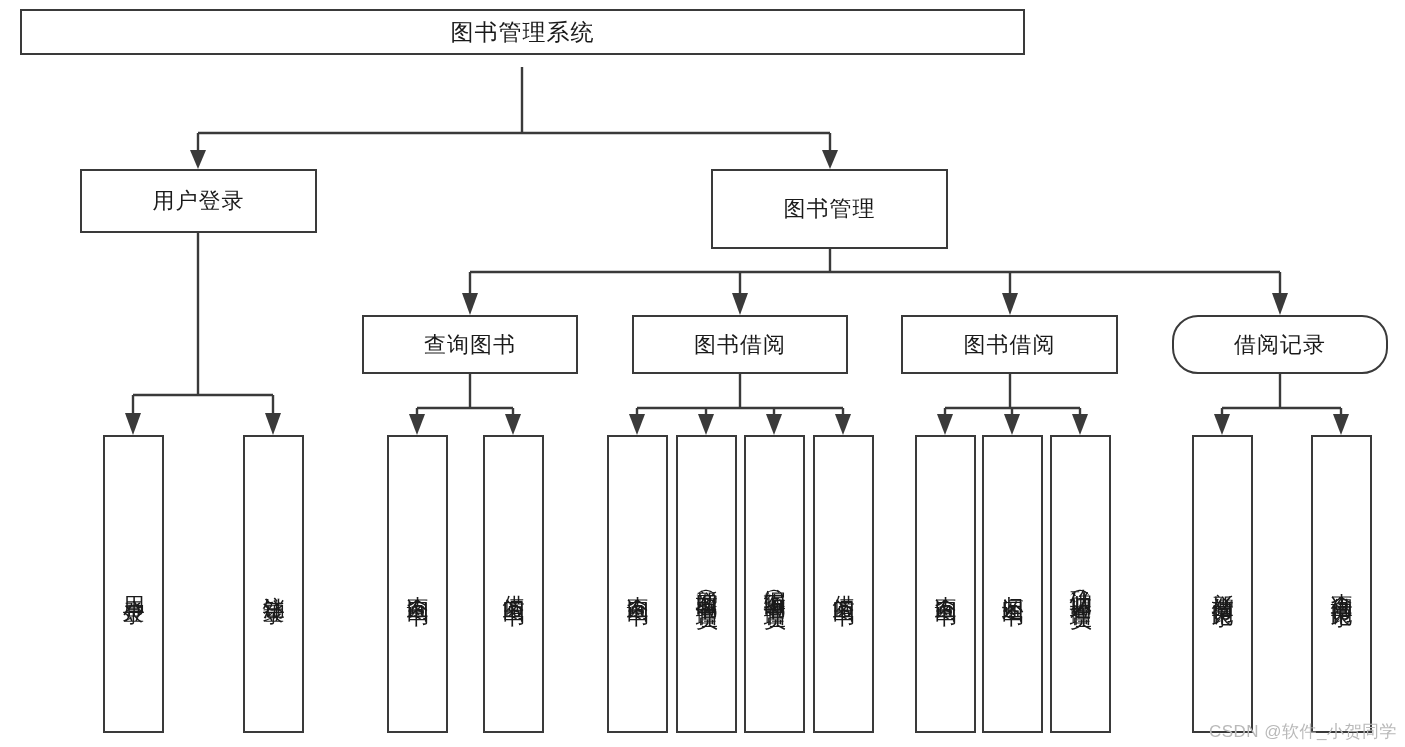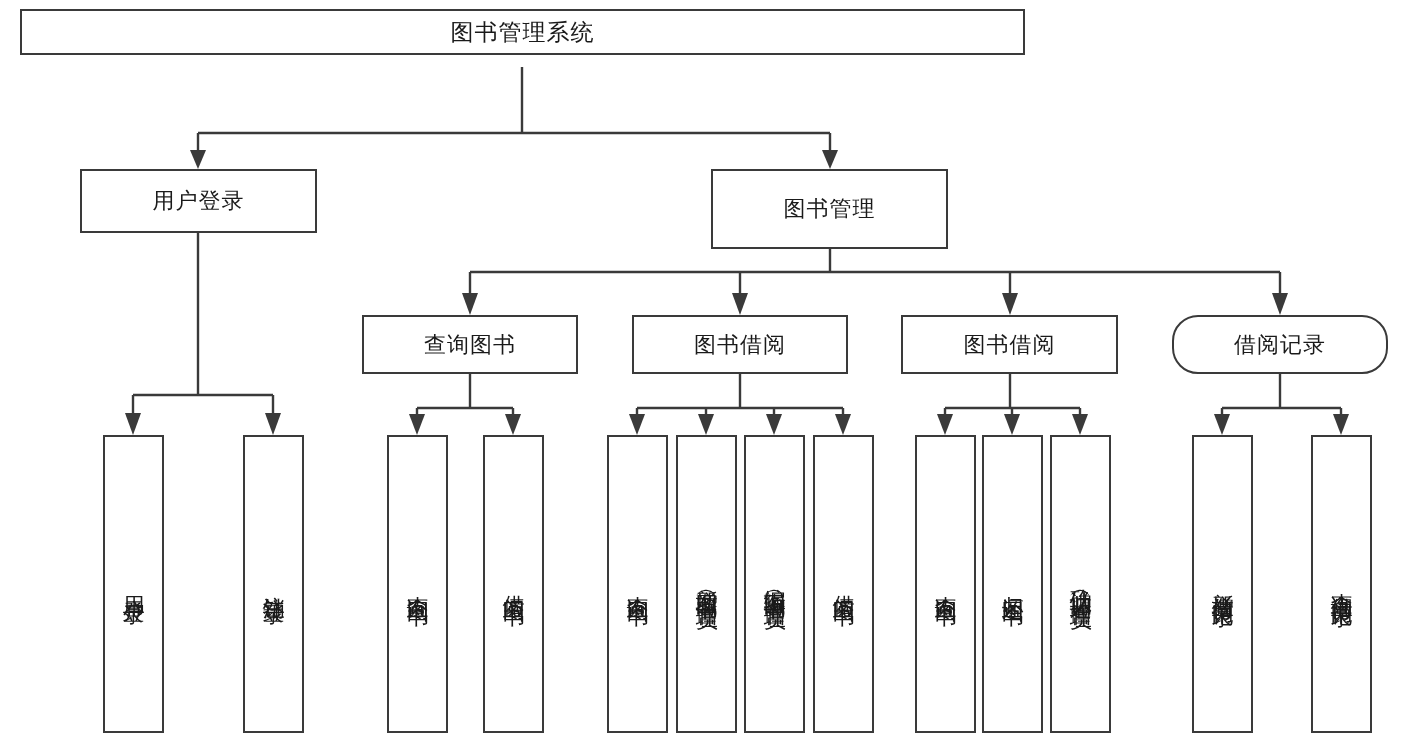--- a/index.html
+++ b/index.html
@@ -180,14 +180,15 @@
   <div class="node v" style="left:915px; top:435px; width:61px; height:298px;">查询图书</div>
 
   <div class="node v" style="left:982px; top:435px; width:61px; height:298px;">归还图书</div>
 
   <div class="node v" style="left:1050px; top:435px; width:61px; height:298px;">确认归还（管理员）</div>
 
   <div class="node v" style="left:1192px; top:435px; width:61px; height:298px;">新增借阅记录</div>
 
   <div class="node v" style="left:1311px; top:435px; width:61px; height:298px;">查询借阅记录</div>
 
+  <div id="watermark">CSDN @软件_小贺同学</div>
 
 </div>
 
 </body></html>

